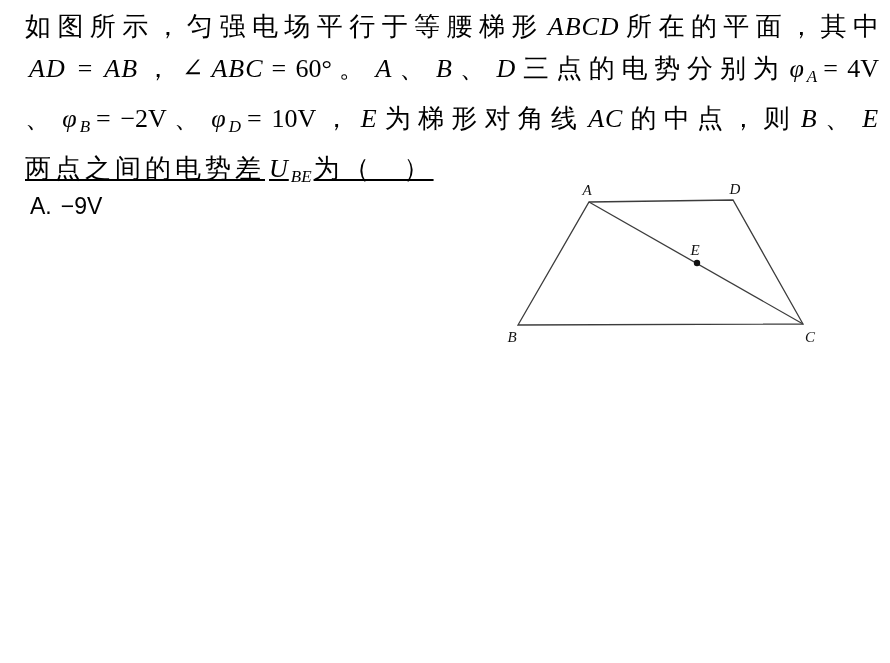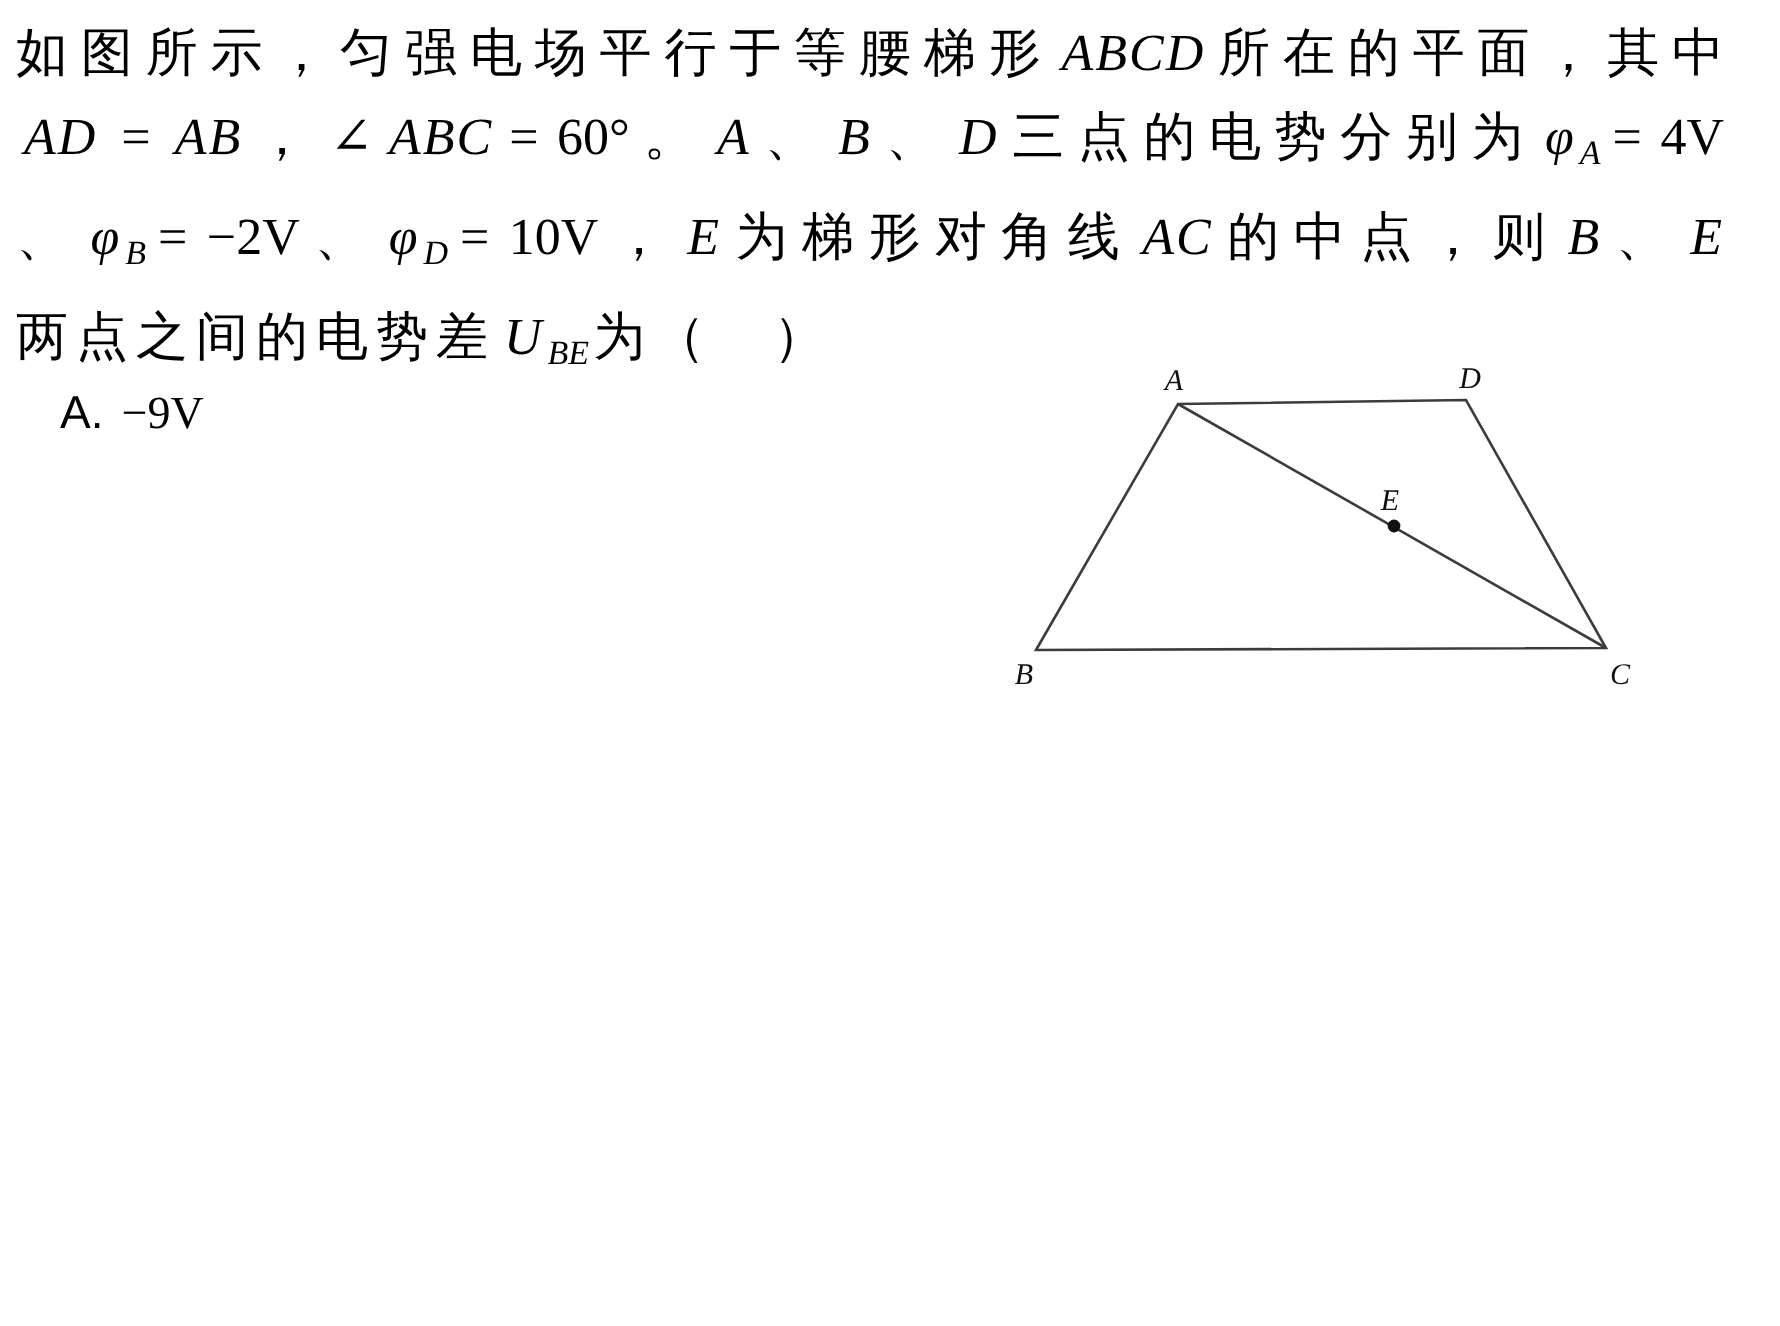--- a/index.html
+++ b/index.html
@@ -12,34 +12,35 @@
     height: 663px;
     position: relative;
     overflow: hidden;
     color: #000000;
     font-family: "Liberation Serif", "DejaVu Serif", serif;
   }
 
   
   .text-block {
     position: absolute;
-    left: 8px;
+    left: 25px;
     top: 6px;
     width: 858px;
   }
   .pline {
     font-size: 26px;
     line-height: 42px;
     text-align: justify;
     text-align-last: justify;
     white-space: nowrap;
   }
   .pline.no-just {
     text-align: left;
     text-align-last: left;
+    text-decoration: underline;
   }
   .seg-cn {
     font-family: "Liberation Serif", "DejaVu Serif", serif;
     letter-spacing: 4px;
   }
   .seg-mi {
     font-family: "Liberation Serif", "DejaVu Serif", serif;
     font-style: italic;
     margin: 0 4px;
     letter-spacing: 1px;
@@ -67,21 +68,21 @@
     height: 55px;
     font-size: 23px;
     line-height: 28px;
     cursor: default;
   }
   .opt-label {
     font-family: "Liberation Sans", "DejaVu Sans", sans-serif;
     margin-right: 9px;
   }
   .opt-value {
-    font-family: Liberation Serif, serif;
+    font-family: Liberation Sans, sans-serif;
   }
 
   
   .figure {
     position: absolute;
     left: 495px;
     top: 175px;
     width: 335px;
     height: 178px;
   }

